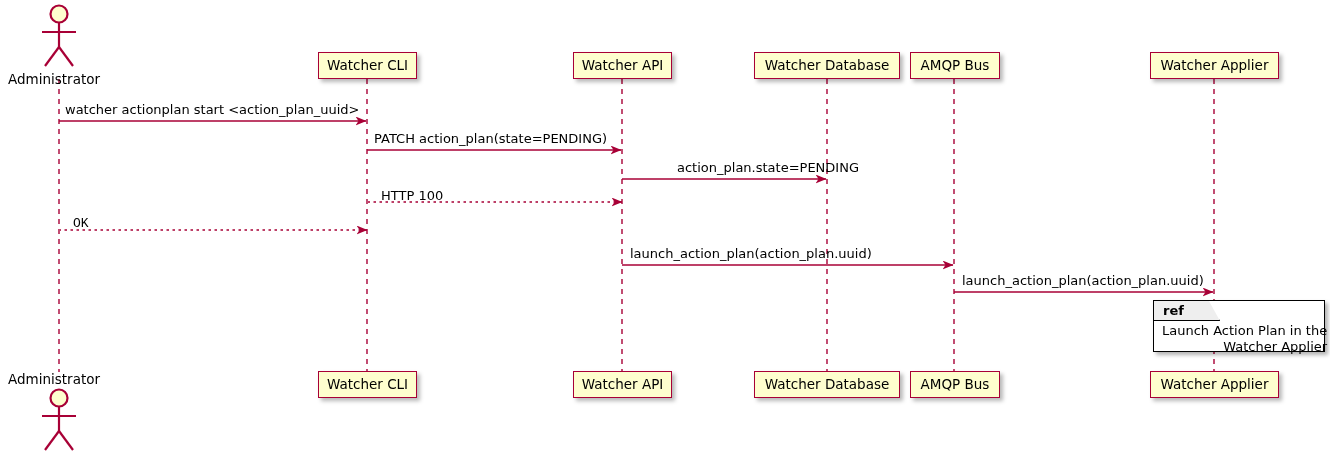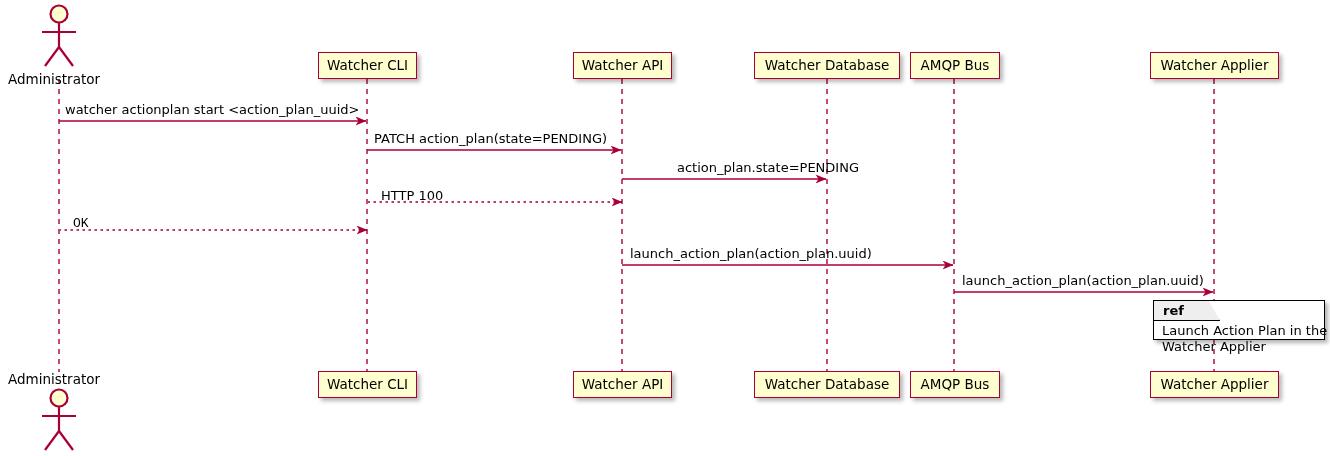--- a/index.html
+++ b/index.html
@@ -88,20 +88,21 @@
     clip-path: polygon(0 0, calc(100% - 11px) 0, 100% 100%, 0 100%);
   }
   .ref-body {
     position: absolute;
     left: 8px;
     top: 22px;
     font-size: 13px;
     color: #000000;
     line-height: 16px;
     white-space: nowrap;
+    text-align: right;
   }
 </style>
 </head>
 <body>
 
 <div id="diagram">
 
   <svg class="layer" viewBox="0 0 1330 456" xmlns="http://www.w3.org/2000/svg">
     <defs>
       <marker id="arrowRight" markerWidth="11" markerHeight="9" refX="10.5" refY="4.5" orient="auto" markerUnits="userSpaceOnUse">
@@ -183,21 +184,21 @@
   </div>
 
   <div class="msg-label" style="left:65px; top:103px;">watcher actionplan start &lt;action_plan_uuid&gt;</div>
   <div class="msg-label" style="left:374px; top:132px;">PATCH action_plan(state=PENDING)</div>
   <div class="msg-label" style="left:630px; top:161px;margin-left:47px;">action_plan.state=PENDING</div>
   <div class="msg-label" style="left:381px; top:189px;">HTTP 100</div>
   <div class="msg-label" style="left:73px; top:217px;font-family:Liberation Mono, monospace;">OK</div>
   <div class="msg-label" style="left:630px; top:247px;">launch_action_plan(action_plan.uuid)</div>
   <div class="msg-label" style="left:962px; top:274px;">launch_action_plan(action_plan.uuid)</div>
 
-  <div class="ref-box" style="left:1153px; top:300px; width:172px; height:40px;">
+  <div class="ref-box" style="left:1153px; top:300px; width:172px; height:52px;">
     <div class="ref-tab" style="width:66px;">
       <span>ref</span>
     </div>
     <div class="ref-body">
       <div>Launch Action Plan in the</div>
       <div>Watcher Applier</div>
     </div>
   </div>
 
 </div>

